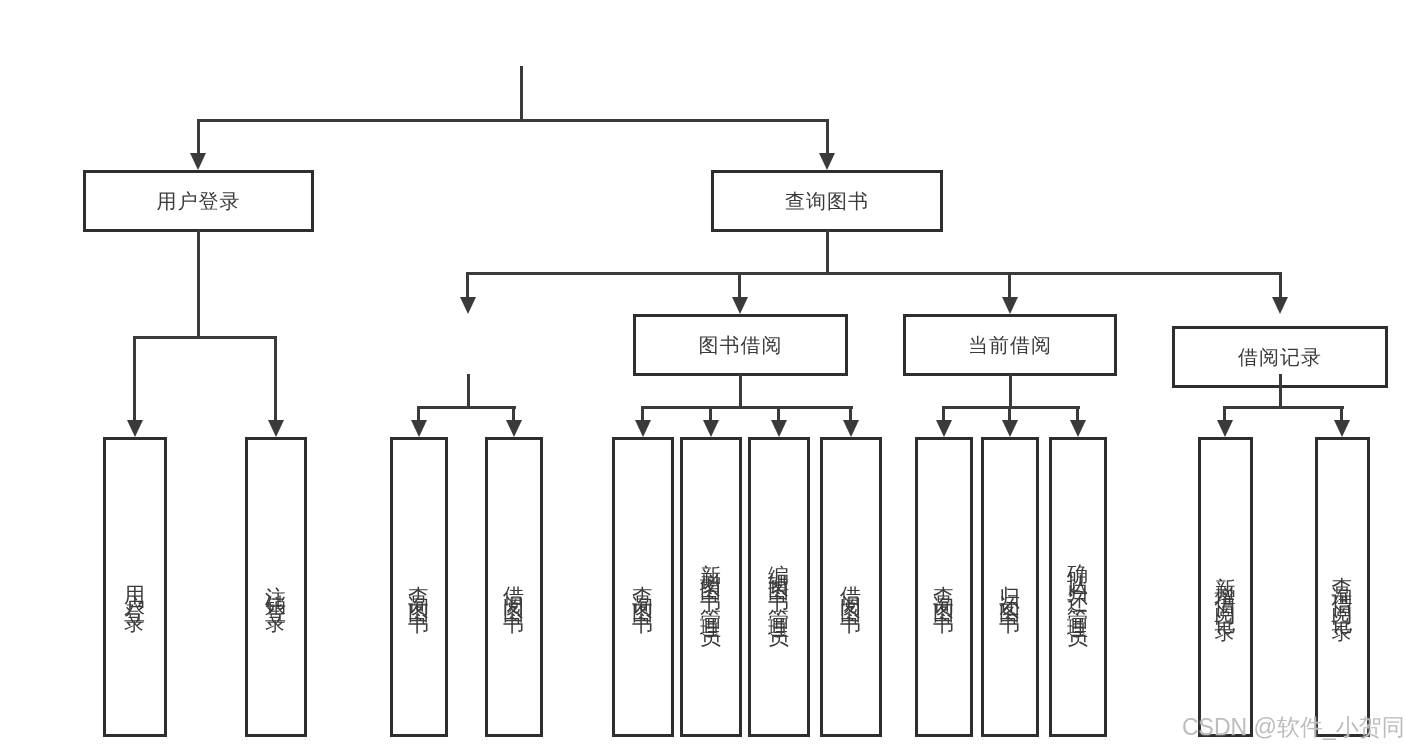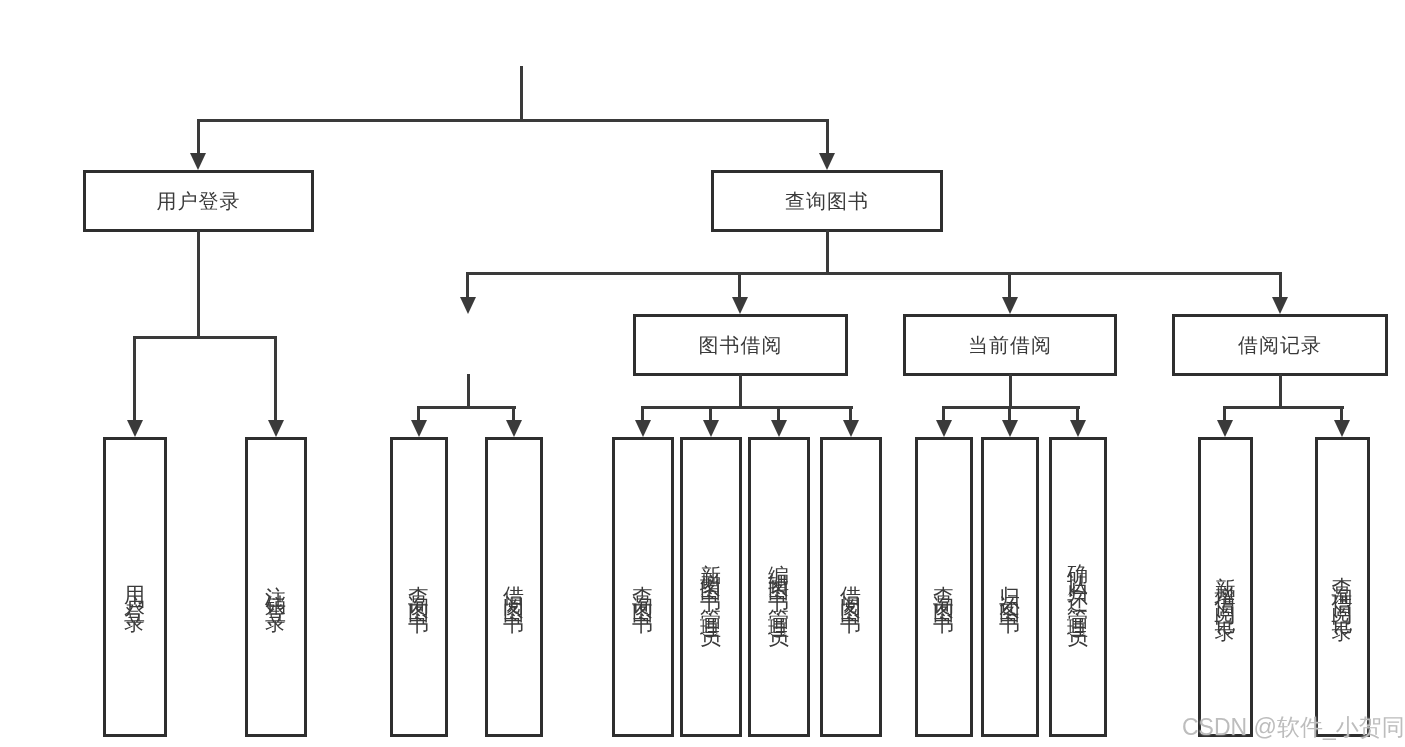--- a/index.html
+++ b/index.html
@@ -58,21 +58,21 @@
 
 
   <div class="node" style="left:633px; top:314px; width:215px; height:62px;">
     <span>图书借阅</span>
   </div>
 
   <div class="node" style="left:903px; top:314px; width:214px; height:62px;">
     <span>当前借阅</span>
   </div>
 
-  <div class="node" style="left:1172px; top:314px; width:216px; height:62px;">
+  <div class="node" style="left:1172px; top:326px; width:216px; height:62px;">
     <span>借阅记录</span>
   </div>
 
   <div class="leaf" style="left:103px; width:64px;">
     <span>用户登录</span>
   </div>
   <div class="leaf" style="left:245px; width:62px;">
     <span>注销登录</span>
   </div>
 

